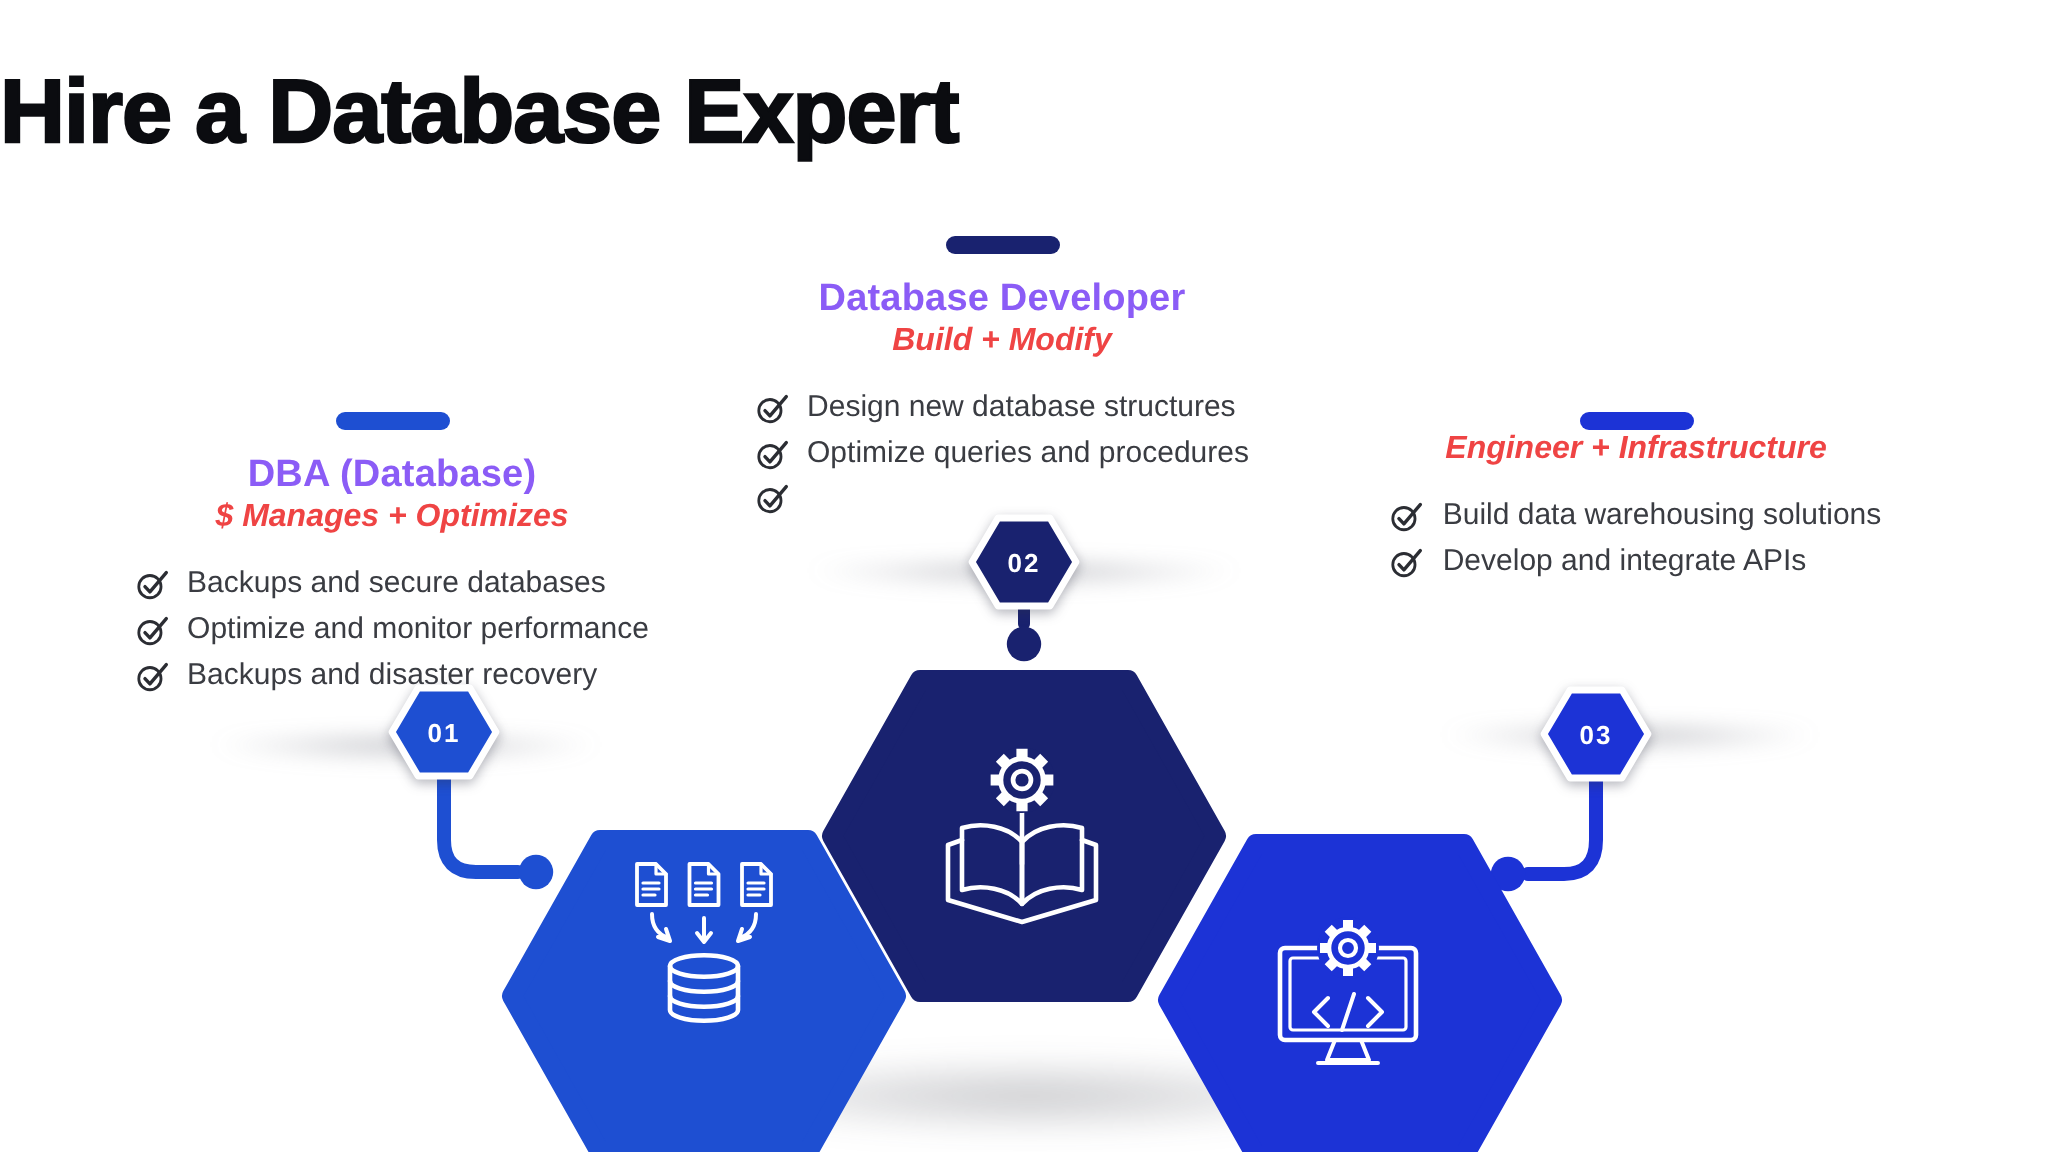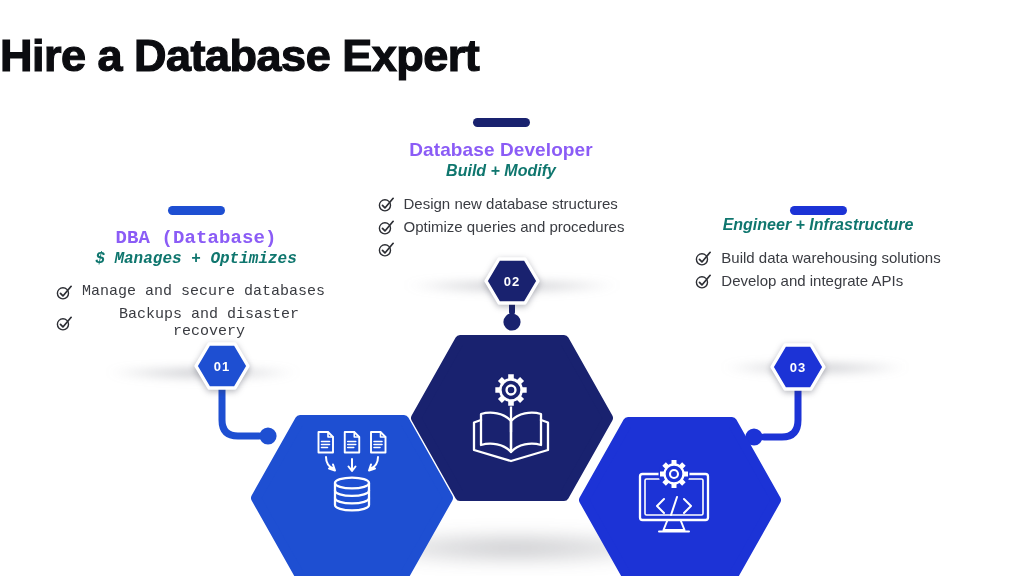--- a/index.html
+++ b/index.html
@@ -44,33 +44,33 @@
   .bar-1 { background:var(--navy); }
   .bar-2 { background:var(--vivid-blue); }
   .panel h2 {
     margin-top:12px;
     font-size:19px; font-weight:bold; color:#8b5cf6;
     letter-spacing:0.1px;
   }
   .panel h3 {
     margin:1px 0 9px;
     font-size:16px; font-weight:bold; font-style:italic;
-    color:#0f766e;
-  }
-  .panel ul { list-style:none; display:inline-block; text-align:center; }
+    color:#ef4444;
+  }
+  .panel ul { list-style:none; display:inline-block; text-align:right; }
   .panel li {
     display:flex; align-items:center; gap:9px;
     margin:6px 0; font-size:15px; line-height:17px;
     color:var(--body-text);
   }
   .check { width:17px; height:16px; flex:0 0 auto; }
   .check circle { fill:none; stroke:#2b2d33; stroke-width:1.8; }
   .check path   { fill:none; stroke:#2b2d33; stroke-width:2.2; stroke-linecap:round; stroke-linejoin:round; }
 
-  #panel-0 { left:56px;  top:206px; width:280px;font-family:Liberation Mono, monospace; }
+  #panel-0 { left:56px;  top:206px; width:280px; }
   #panel-1 { left:350px; top:118px; width:302px; }
   #panel-2 { left:679px; top:206px; width:278px; }
 
   
   .diagram { position:absolute; left:0; top:0; z-index:2; }
 
   .hex-big    { stroke-width:10; stroke-linejoin:round; }
   .hex-left   { fill:var(--accent-blue); stroke:var(--accent-blue); }
   .hex-navy   { fill:var(--navy);        stroke:var(--navy); }
   .hex-right  { fill:var(--vivid-blue);  stroke:var(--vivid-blue); }
@@ -113,21 +113,28 @@
   <section class="panel" id="panel-0">
     <div class="bar bar-0"></div>
     <h2>DBA (Database)</h2>
     <h3>$ Manages + Optimizes</h3>
     <ul>
       <li>
         <svg class="check" viewBox="0 0 22 20">
             <circle cx="9" cy="11.7" r="7.2"></circle>
             <path d="M5.8 11.7 l3.2 3.4 L19.6 2.6"></path>
           </svg>
-        <span>Manage and secure databases</span>
+        <span>Backups and secure databases</span>
+      </li>
+      <li>
+        <svg class="check" viewBox="0 0 22 20">
+            <circle cx="9" cy="11.7" r="7.2"></circle>
+            <path d="M5.8 11.7 l3.2 3.4 L19.6 2.6"></path>
+          </svg>
+        <span>Optimize and monitor performance</span>
       </li>
       <li>
         <svg class="check" viewBox="0 0 22 20">
             <circle cx="9" cy="11.7" r="7.2"></circle>
             <path d="M5.8 11.7 l3.2 3.4 L19.6 2.6"></path>
           </svg>
         <span>Backups and disaster recovery</span>
       </li>
     </ul>
   </section>

